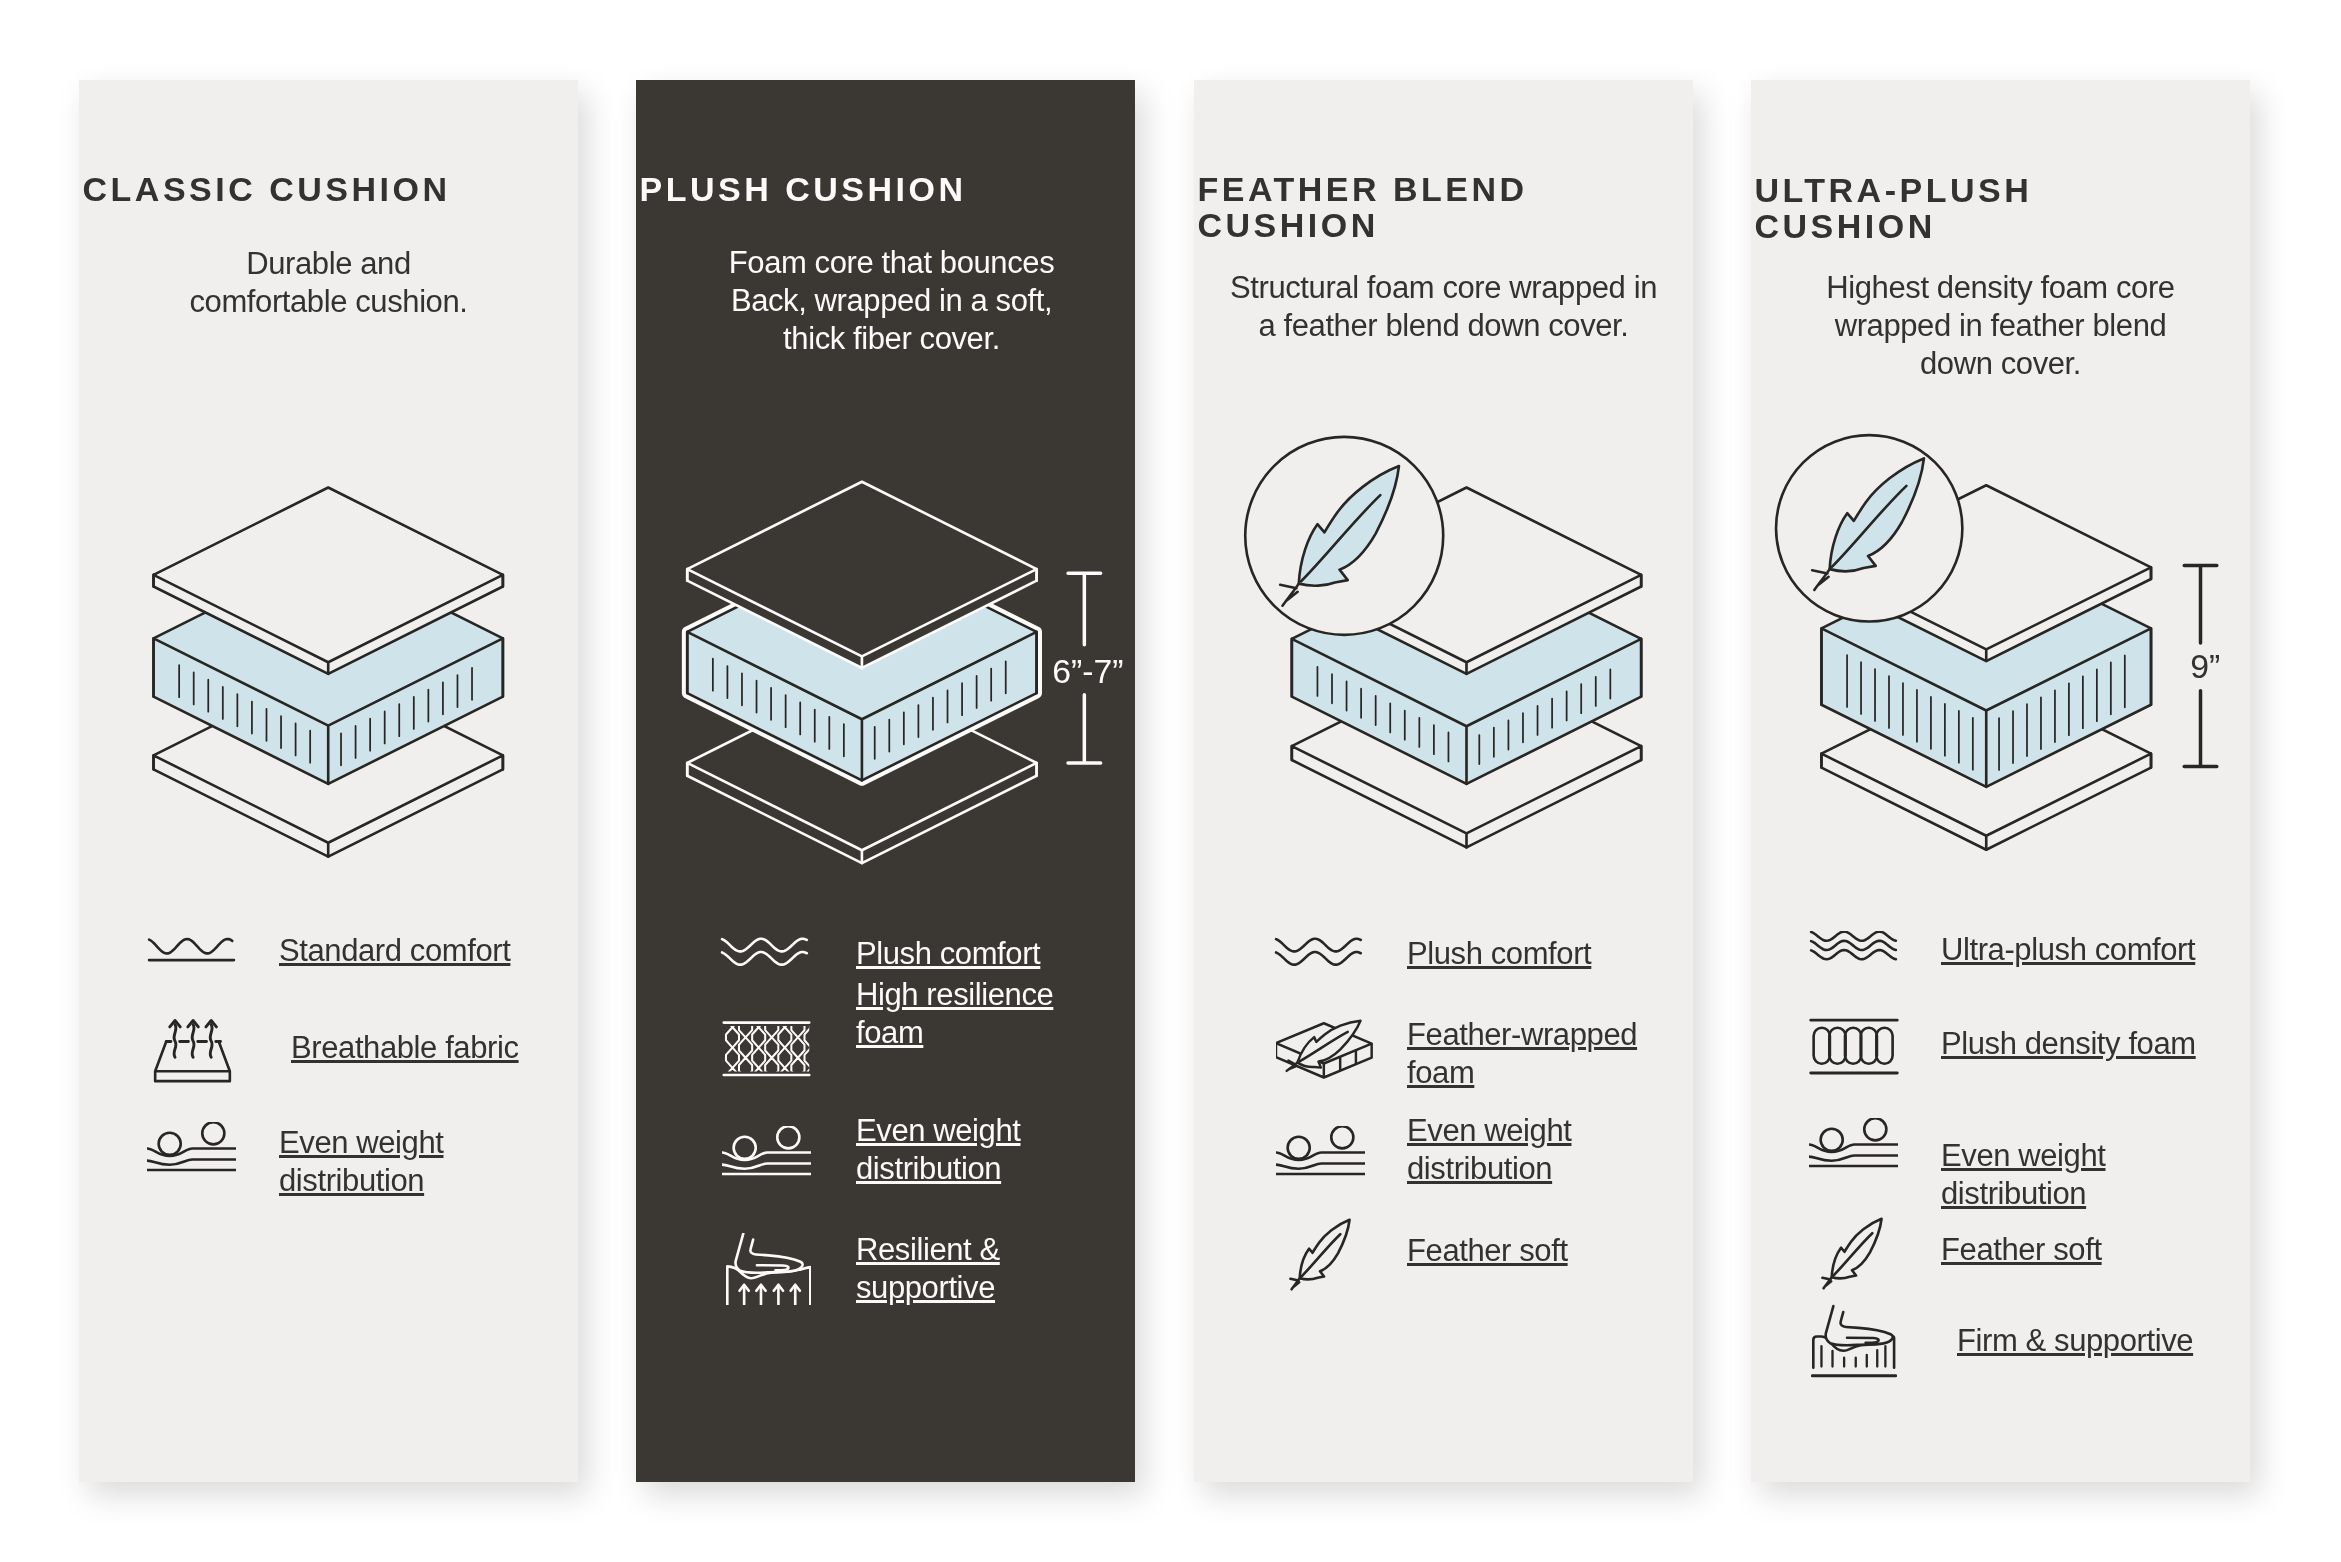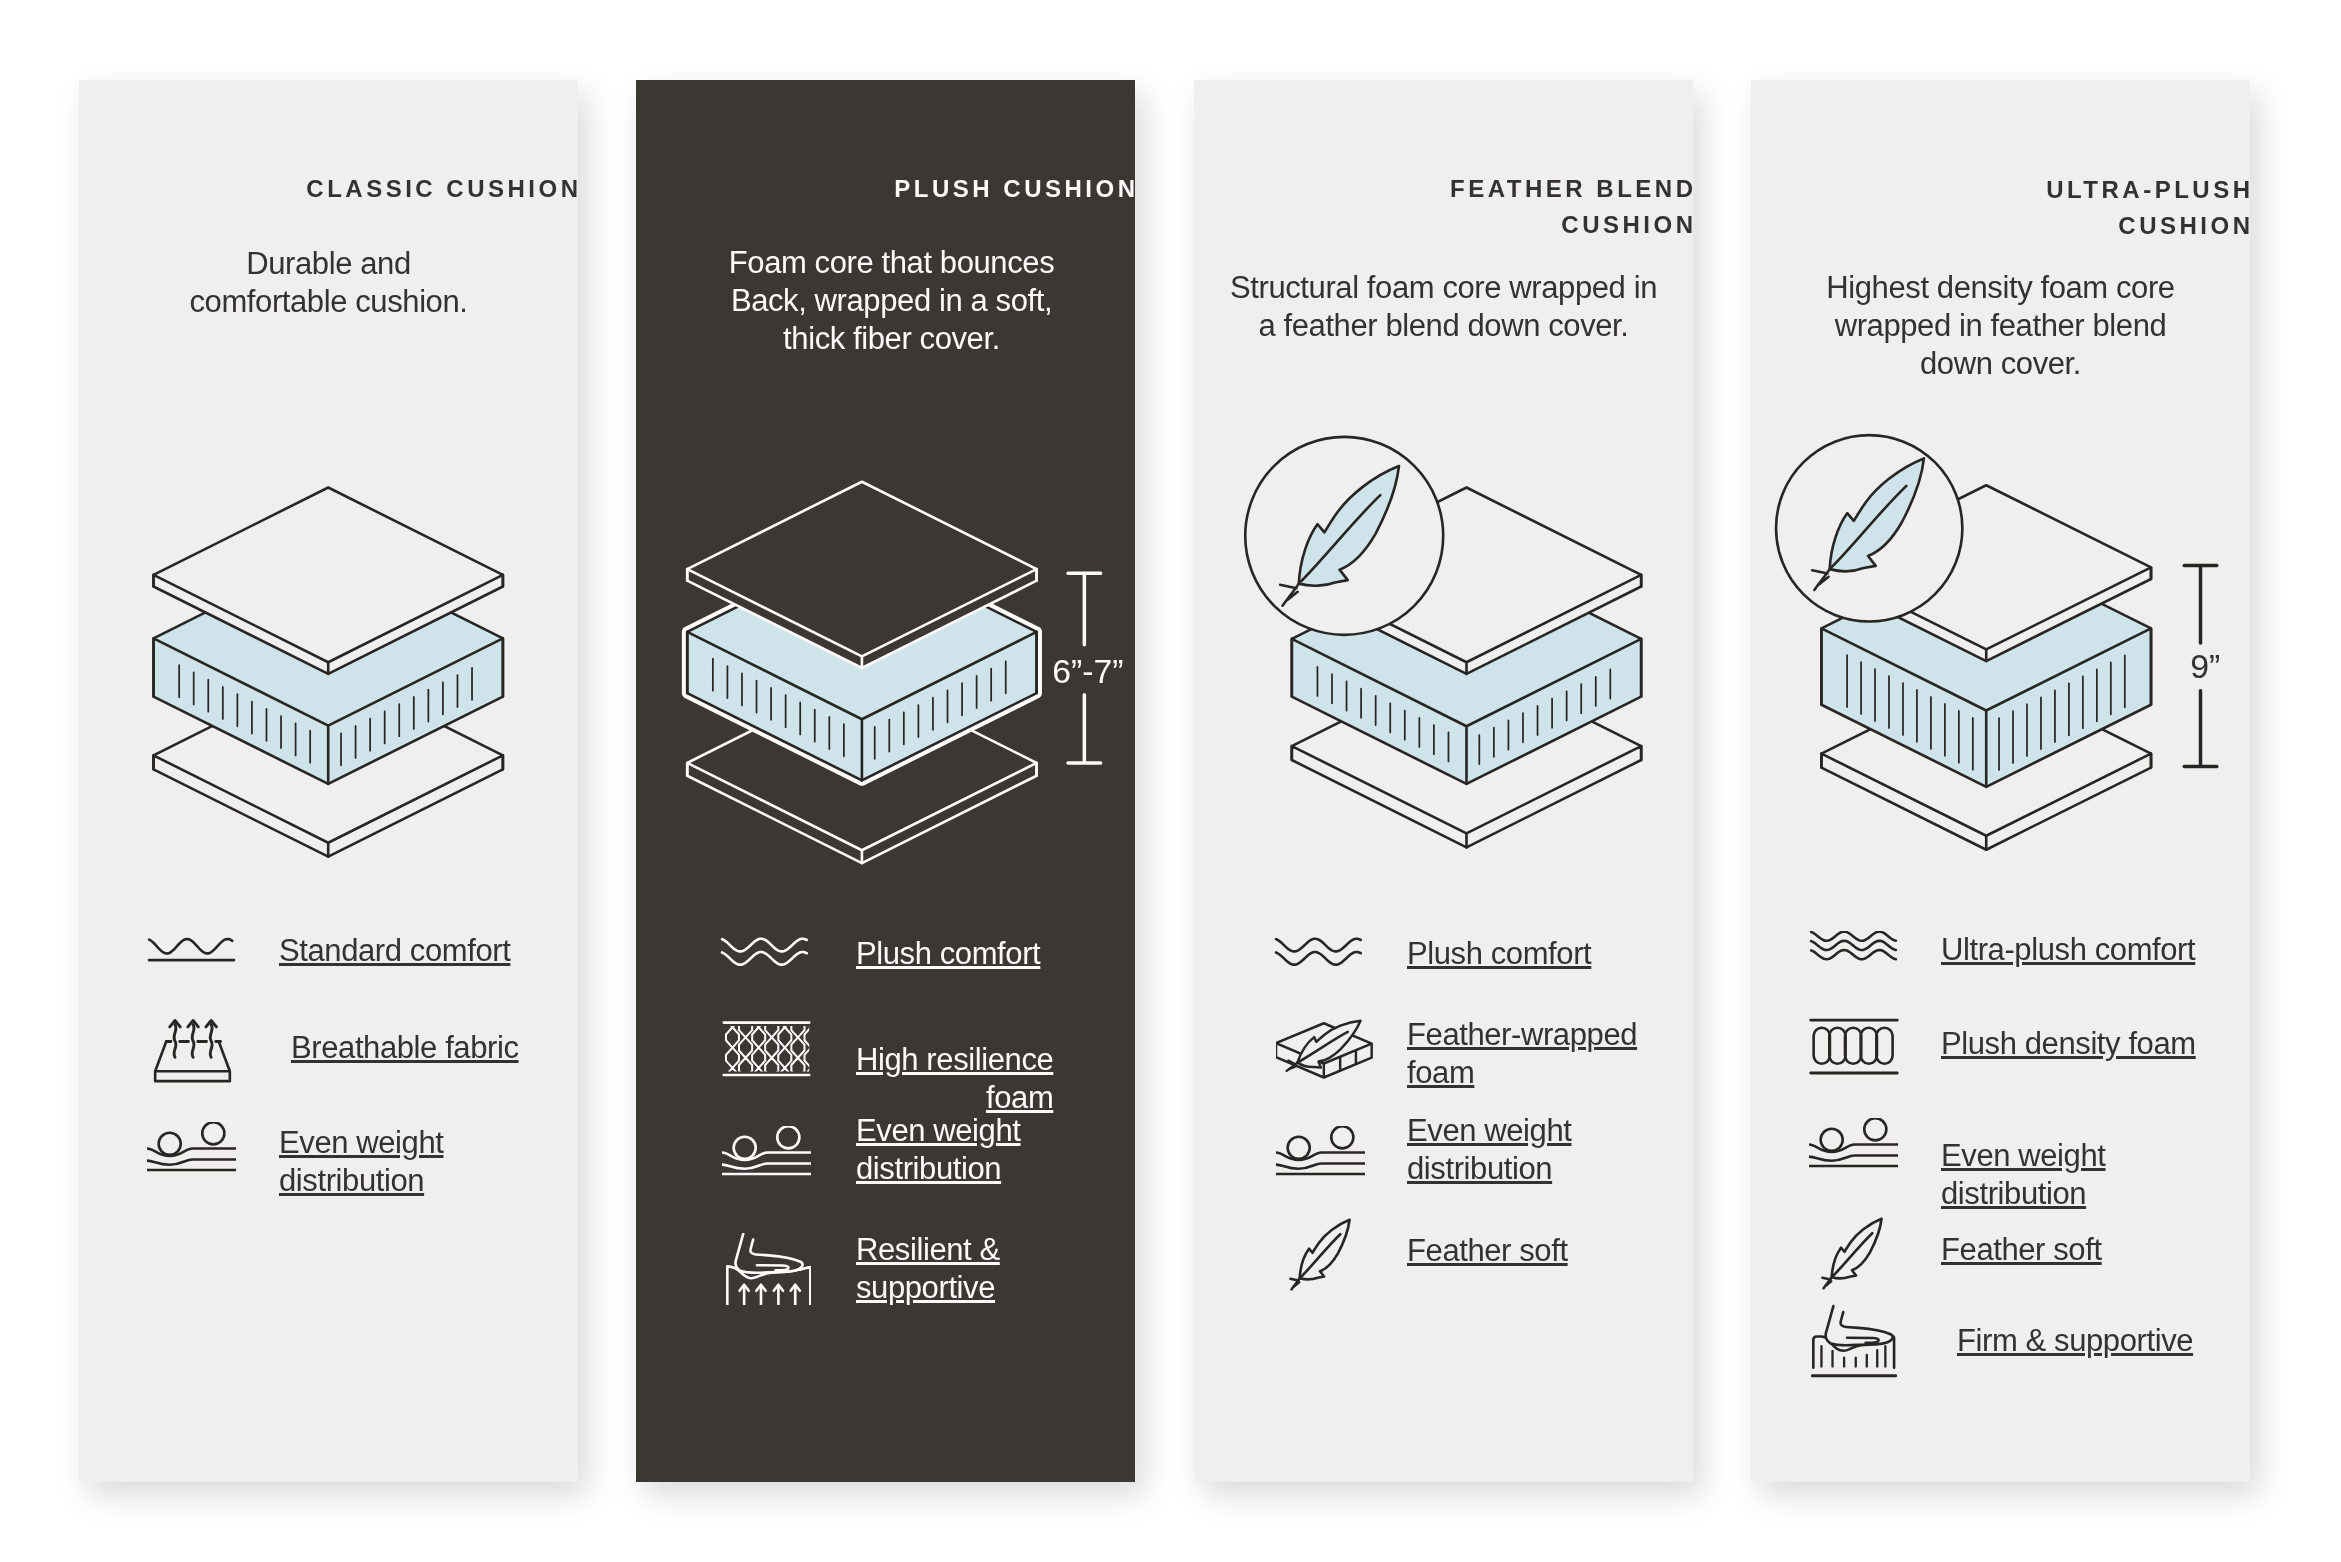--- a/index.html
+++ b/index.html
@@ -1,22 +1,22 @@
 <!DOCTYPE html>
 <html style="font-size:9.3px"><head><meta charset="utf-8">
 <style>
 html,body{margin:0;padding:0;}
 body{width:2342px;height:1562px;background:#ffffff;position:relative;overflow:hidden;
  font-family:"Liberation Sans",sans-serif;}
 .card{position:absolute;top:80px;width:499px;height:1402px;
  box-shadow:9.3px 13px 30px rgba(0,0,0,0.15);}
 .card.light{background:#f0efed;}
 .card.dark{background:#3b3834;}
-.title{position:absolute;width:499px;text-align:right;font-weight:bold;
- font-size:24px;line-height:36px;letter-spacing:3.5px;padding-left:3.5px;color:#343230;}
+.title{position:absolute;width:499px;text-align:left;font-weight:bold;
+ font-size:34px;line-height:36px;letter-spacing:3.5px;padding-left:3.5px;color:#343230;}
 .title.w{color:#fcfbfa;}
 .desc{position:absolute;width:499px;text-align:center;font-size:31px;
  line-height:38px;letter-spacing:-0.4px;color:#343230;}
 .desc.w{color:#fcfbfa;padding-left:6px;}
 .feat{position:absolute;font-size:31px;line-height:38px;letter-spacing:-0.4px;color:#343230;white-space:nowrap;text-decoration:underline;}
 .feat.w{color:#fcfbfa;}
 </style></head>
 <body>
 <div class="card light" style="left:79px">
     <svg style="position:absolute;left:0;top:0" width="499" height="1402" viewBox="0 0 857 2406">
@@ -68,21 +68,21 @@
         <path d="M 1224.0,1130.0 v 55 M 1249.0,1142.5 v 55 M 1274.0,1155.0 v 55 M 1299.0,1167.5 v 55 M 1324.0,1180.0 v 55 M 1349.0,1192.5 v 55 M 1374.0,1205.0 v 55 M 1399.0,1217.5 v 55 M 1424.0,1230.0 v 55 M 1449.0,1242.5 v 55 M 1502.0,1247.0 v 55 M 1527.0,1234.5 v 55 M 1552.0,1222.0 v 55 M 1577.0,1209.5 v 55 M 1602.0,1197.0 v 55 M 1627.0,1184.5 v 55 M 1652.0,1172.0 v 55 M 1677.0,1159.5 v 55 M 1702.0,1147.0 v 55 M 1727.0,1134.5 v 55" fill="none" stroke="#282623" stroke-width="3.0" stroke-linecap="round"></path>
         <path d="M 1480.0,826.0 L 1780.0,976.0 L 1780.0,996.0 L 1480.0,1146.0 L 1180.0,996.0 L 1180.0,976.0 Z" fill="#3b3834" stroke="#fcfbfa" stroke-width="4.5" stroke-linejoin="round"></path>
         <path d="M 1180.0,976.0 L 1480.0,1126.0 L 1780.0,976.0 M 1180.0,976.0 L 1180.0,996.0 M 1480.0,1126.0 L 1480.0,1146.0 M 1780.0,976.0 L 1780.0,996.0" fill="none" stroke="#fcfbfa" stroke-width="4.5" stroke-linejoin="round" stroke-linecap="round"></path>
         <path d="M 1834,983 H 1890 M 1862,983 V 1106 M 1862,1192 V 1309 M 1834,1309 H 1890" fill="none" stroke="#fcfbfa" stroke-width="6" stroke-linecap="round"></path>
         <text x="1868" y="1171" fill="#fcfbfa" font-family="Liberation Sans, sans-serif" font-size="58" text-anchor="middle">6”-7”</text>
       </g>
     </svg>
     <div class="title w" style="left:0px;top:91px;">PLUSH CUSHION</div>
     <div class="desc w" style="left:0px;top:164px;">Foam core that bounces<br>Back, wrapped in a soft,<br>thick fiber cover.</div>
     <div class="feat w" style="left:220px;top:855px;">Plush comfort</div>
-    <div class="feat w" style="left:220px;top:961px;text-align:right;">High resilience<br>foam</div>
+    <div class="feat w" style="left:220px;top:896px;">High resilience<br>foam</div>
     <div class="feat w" style="left:220px;top:1032px;">Even weight<br>distribution</div>
     <div class="feat w" style="left:220px;top:1151px;">Resilient &amp;<br>supportive</div>
     <svg style="position:absolute;left:84px;top:857px" width="90" height="30" viewBox="0 0 155 52">
       <path d="M 3.0,3.8 L 6.0,5.2 L 9.0,7.2 L 12.0,9.7 L 15.0,12.4 L 18.0,15.3 L 21.0,18.1 L 24.0,20.6 L 27.0,22.6 L 30.0,24.1 L 33.0,24.9 L 36.0,24.9 L 39.0,24.2 L 42.0,22.8 L 45.0,20.8 L 48.0,18.3 L 51.0,15.6 L 54.0,12.7 L 57.0,9.9 L 60.0,7.4 L 63.0,5.4 L 66.0,3.9 L 69.0,3.1 L 72.0,3.1 L 75.0,3.8 L 78.0,5.2 L 81.0,7.2 L 84.0,9.7 L 87.0,12.4 L 90.0,15.3 L 93.0,18.1 L 96.0,20.6 L 99.0,22.6 L 102.0,24.1 L 105.0,24.9 L 108.0,24.9 L 111.0,24.2 L 114.0,22.8 L 117.0,20.8 L 120.0,18.3 L 123.0,15.6 L 126.0,12.7 L 129.0,9.9 L 132.0,7.4 L 135.0,5.4 L 138.0,3.9 L 141.0,3.1 L 144.0,3.1 L 147.0,3.8 L 150.0,5.2" fill="none" stroke="#fcfbfa" stroke-width="4.5" stroke-linecap="round"></path>
       <path d="M 3.0,26.8 L 6.0,28.2 L 9.0,30.2 L 12.0,32.7 L 15.0,35.4 L 18.0,38.3 L 21.0,41.1 L 24.0,43.6 L 27.0,45.6 L 30.0,47.1 L 33.0,47.9 L 36.0,47.9 L 39.0,47.2 L 42.0,45.8 L 45.0,43.8 L 48.0,41.3 L 51.0,38.6 L 54.0,35.7 L 57.0,32.9 L 60.0,30.4 L 63.0,28.4 L 66.0,26.9 L 69.0,26.1 L 72.0,26.1 L 75.0,26.8 L 78.0,28.2 L 81.0,30.2 L 84.0,32.7 L 87.0,35.4 L 90.0,38.3 L 93.0,41.1 L 96.0,43.6 L 99.0,45.6 L 102.0,47.1 L 105.0,47.9 L 108.0,47.9 L 111.0,47.2 L 114.0,45.8 L 117.0,43.8 L 120.0,41.3 L 123.0,38.6 L 126.0,35.7 L 129.0,32.9 L 132.0,30.4 L 135.0,28.4 L 138.0,26.9 L 141.0,26.1 L 144.0,26.1 L 147.0,26.8 L 150.0,28.2" fill="none" stroke="#fcfbfa" stroke-width="4.5" stroke-linecap="round"></path>
     </svg>
     <svg style="position:absolute;left:86px;top:940px" width="89" height="57" viewBox="0 0 153 97">
       <path d="M 3,4 H 150 M 3,94 H 150" stroke="#fcfbfa" stroke-width="4.5" stroke-linecap="round"></path>
       <clipPath id="hcclip">
         <rect x="3" y="10" width="147" height="78"></rect>

